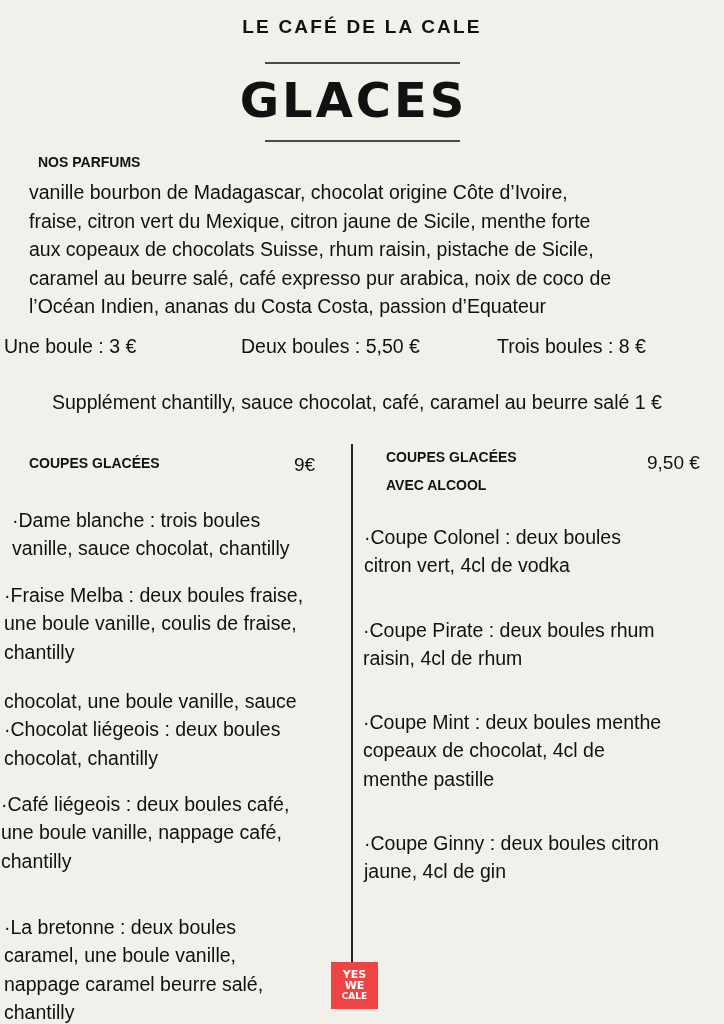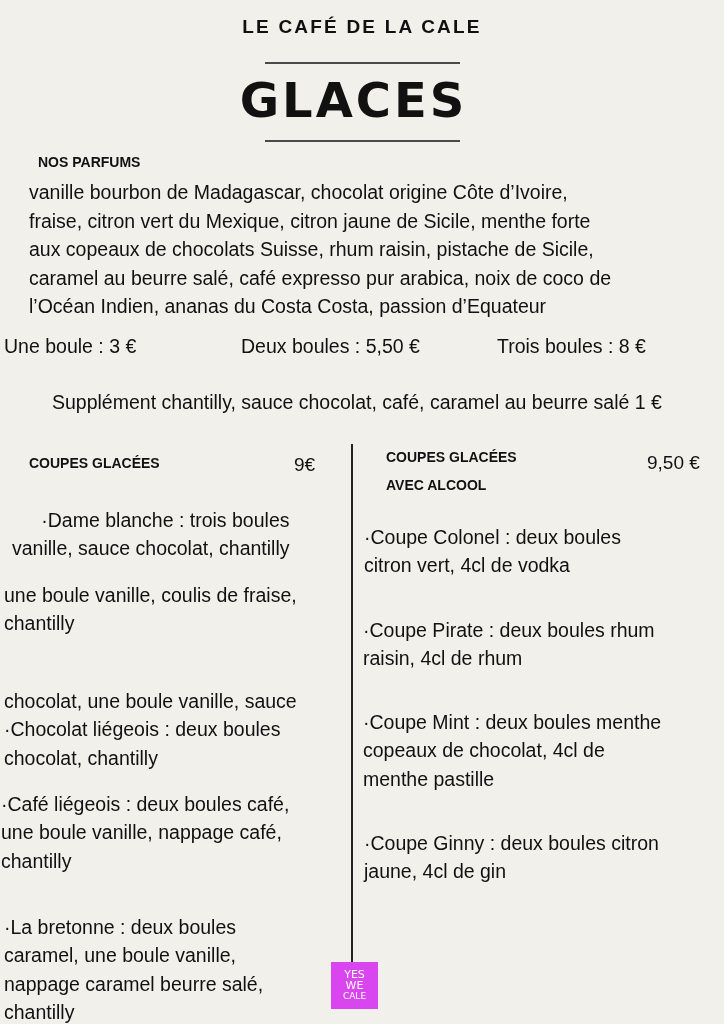--- a/index.html
+++ b/index.html
@@ -24,23 +24,23 @@
     .body-text { font-size: 19.5px; line-height: 28.5px; }
     .flavors { left: 29px; top: 178px; white-space: normal; width: 690px; }
     .flavors div { white-space: nowrap; }
     .price-item { top: 335px; font-size: 19.5px; }
     .supplement { left: 4px; top: 391px; font-size: 19.5px; margin-left: 48px; }
     .col-divider { position: absolute; left: 351px; top: 444px; width: 2px; height: 520px; background: #222; }
     .item { white-space: normal; }
     .item div { white-space: nowrap; font-size: 19.5px; line-height: 28.3px; }
     .logo {
       position: absolute; left: 331px; top: 962px; width: 47px; height: 47px;
-      background: #d946ef; color: #fff; display: flex; flex-direction: column;
+      background: #ef4444; color: #fff; display: flex; flex-direction: column;
       align-items: center; justify-content: center;
-      font-family: "DejaVu Sans", sans-serif; font-weight: normal; line-height: 11px;
+      font-family: "DejaVu Sans", sans-serif; font-weight: bold; line-height: 11px;
     }
     .logo span { display: block; font-size: 11px; }
     .logo span.small { font-size: 9px; }
   </style>
 </head>
 <body>
 
 <div class="abs cafe-name">LE CAFÉ DE LA CALE</div>
 <div class="rule" style="top:62px;"></div>
 <div class="abs title">GLACES</div>
@@ -59,25 +59,26 @@
 <div class="abs price-item" style="left:241px;">Deux boules : 5,50 €</div>
 <div class="abs price-item" style="left:497px;">Trois boules : 8 €</div>
 
 <div class="abs supplement">Supplément chantilly, sauce chocolat, café, caramel au beurre salé 1 €</div>
 
 <div class="col-divider"></div>
 
 <div class="abs section-label" style="left:29px; top:455px;">COUPES GLACÉES</div>
 <div class="abs" style="left:294px; top:454px; font-size:19px;">9€</div>
 
-<div class="abs item" style="left:12px; top:506px;text-align:right;">
+<div class="abs item" style="left:12px; top:506px;">
   <div>·Dame blanche : trois boules</div>
   <div>vanille, sauce chocolat, chantilly</div>
 </div>
 <div class="abs item" style="left:4px; top:581px;">
+  <div>·Fraise Melba : deux boules fraise,</div>
   <div>une boule vanille, coulis de fraise,</div>
   <div>chantilly</div>
 </div>
 <div class="abs item" style="left:4px; top:687px;">
   <div>chocolat, une boule vanille, sauce</div>
   <div>·Chocolat liégeois : deux boules</div>
   <div>chocolat, chantilly</div>
 </div>
 <div class="abs item" style="left:1px; top:790px;">
   <div>·Café liégeois : deux boules café,</div>

